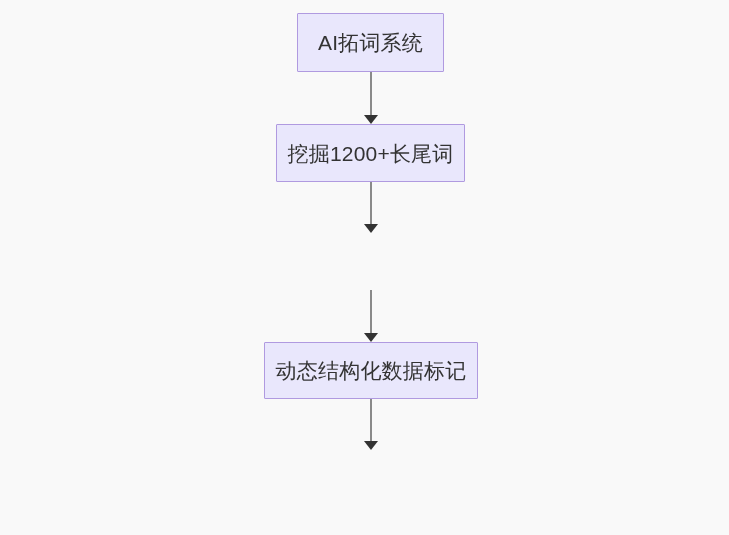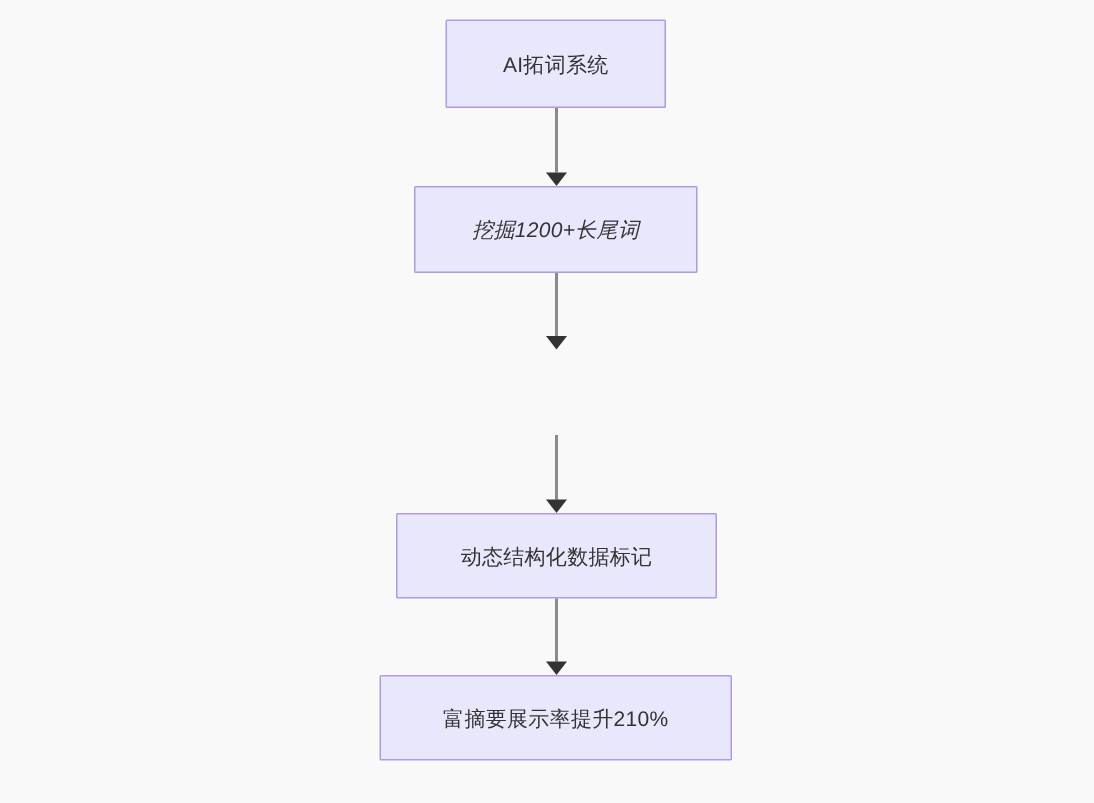--- a/index.html
+++ b/index.html
@@ -21,32 +21,32 @@
   .node {
     position: absolute;
     box-sizing: border-box;
     background: #e9e7fc;
     border: 1.6px solid #b09ae0;
     border-radius: 1px;
     display: flex;
     align-items: center;
     justify-content: center;
     color: #333333;
-    font-size: 14px;
+    font-size: 21px;
     line-height: 1;
     letter-spacing: 0.2px;
     white-space: nowrap;
   }
   .node-label {
     display: block;
     text-align: center;
   }
   
   .node-1 { left: 297px; top: 13px;  width: 147px; height: 59px; }
-  .node-2 { left: 276px; top: 124px; width: 189px; height: 58px; font-style: italic; }
+  .node-2 { left: 276px; top: 124px; width: 189px; height: 58px; }
   .node-3 { left: 261px; top: 233px; width: 220px; height: 57px; }
   .node-4 { left: 264px; top: 342px; width: 214px; height: 57px; justify-content: center; }
   .node-5 { left: 253px; top: 450px; width: 235px; height: 57px; }
 
   .edge {
     position: absolute;
     width: 22px;
   }
   .edge-line {
     position: absolute;
@@ -112,17 +112,14 @@
 
   <div class="node node-4">
     <span class="node-label">动态结构化数据标记</span>
   </div>
 
   <div class="edge edge-4">
     <div class="edge-line"></div>
     <div class="edge-head"></div>
   </div>
 
-  <div class="node node-5">
-    <span class="node-label">富摘要展示率提升210%</span>
-  </div>
 
 </div>
 
 </body></html>

